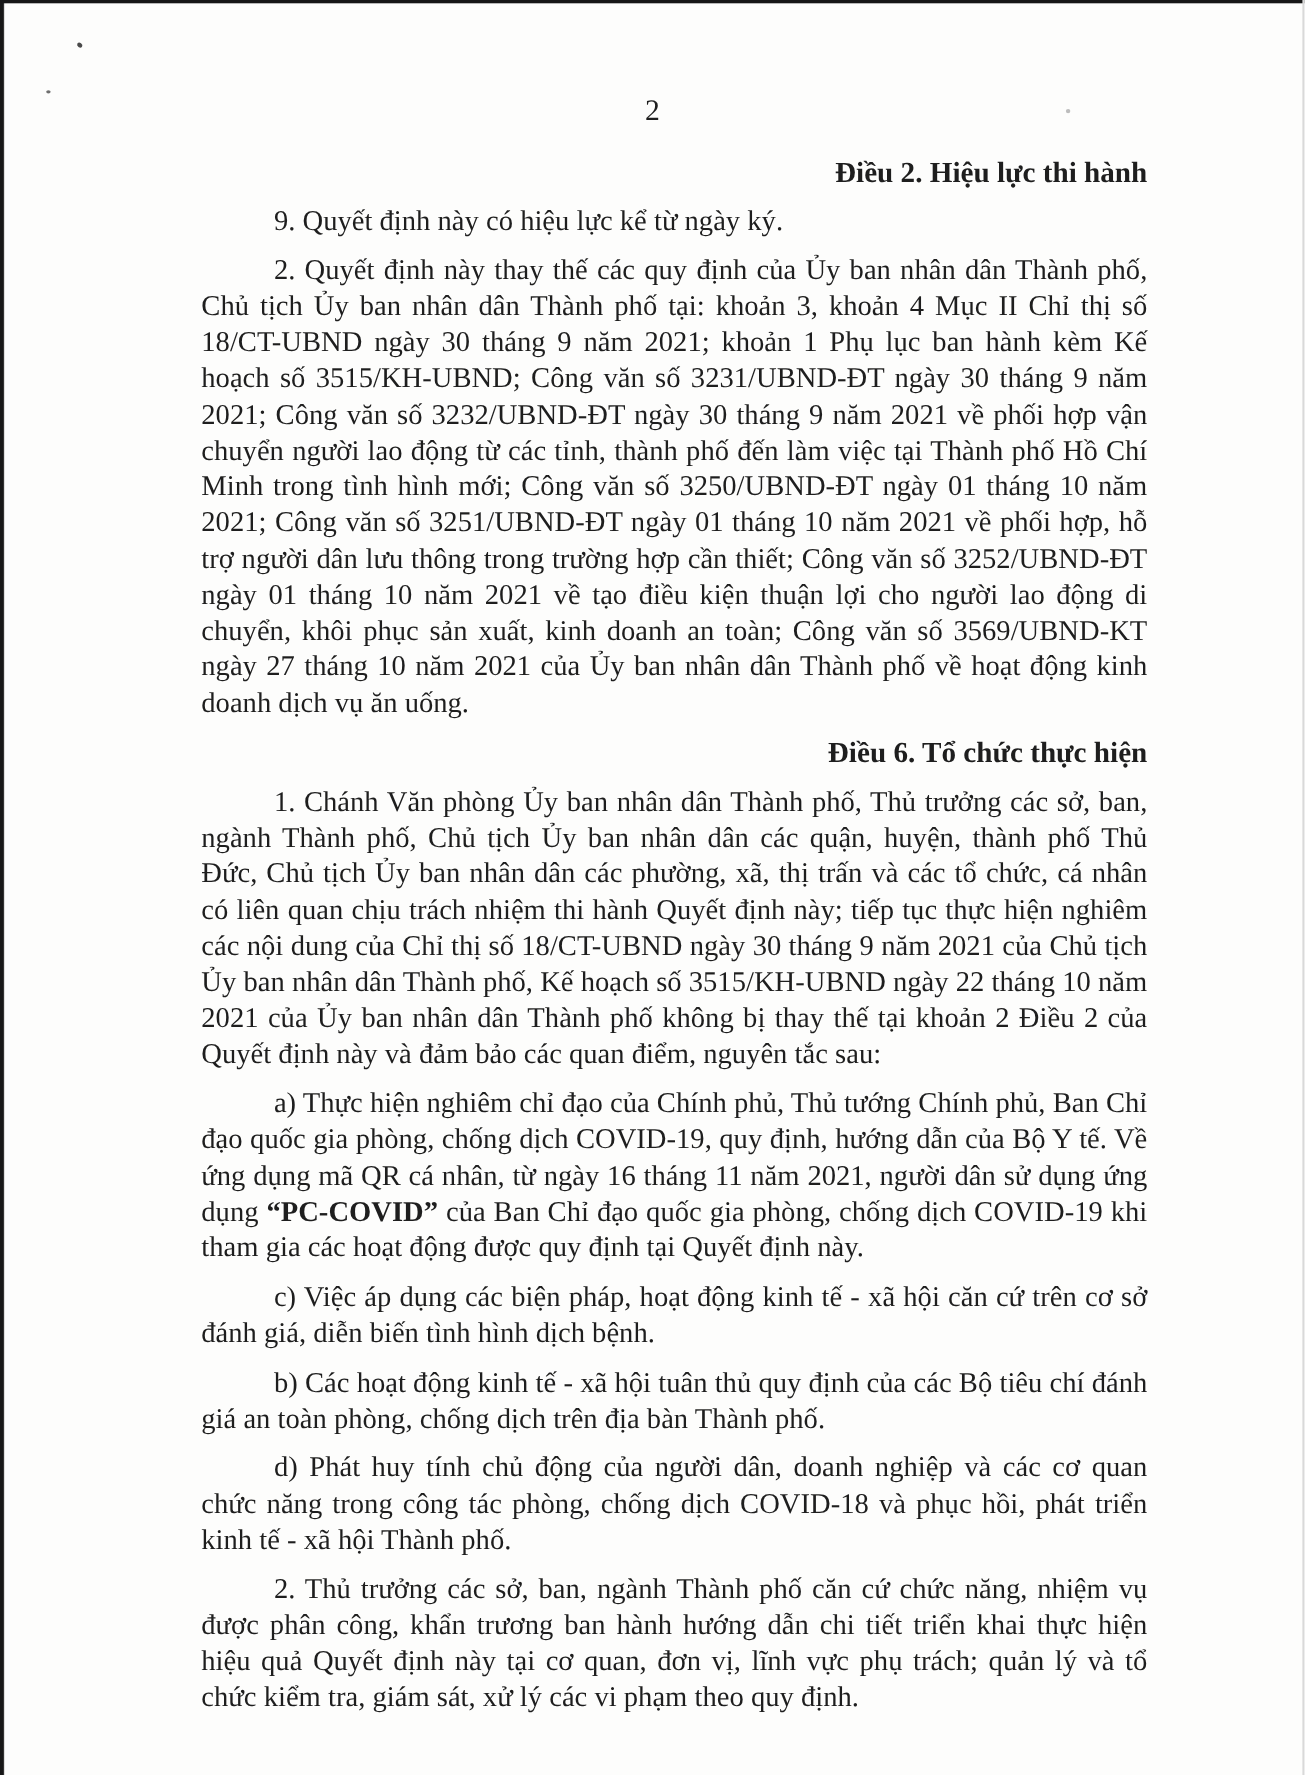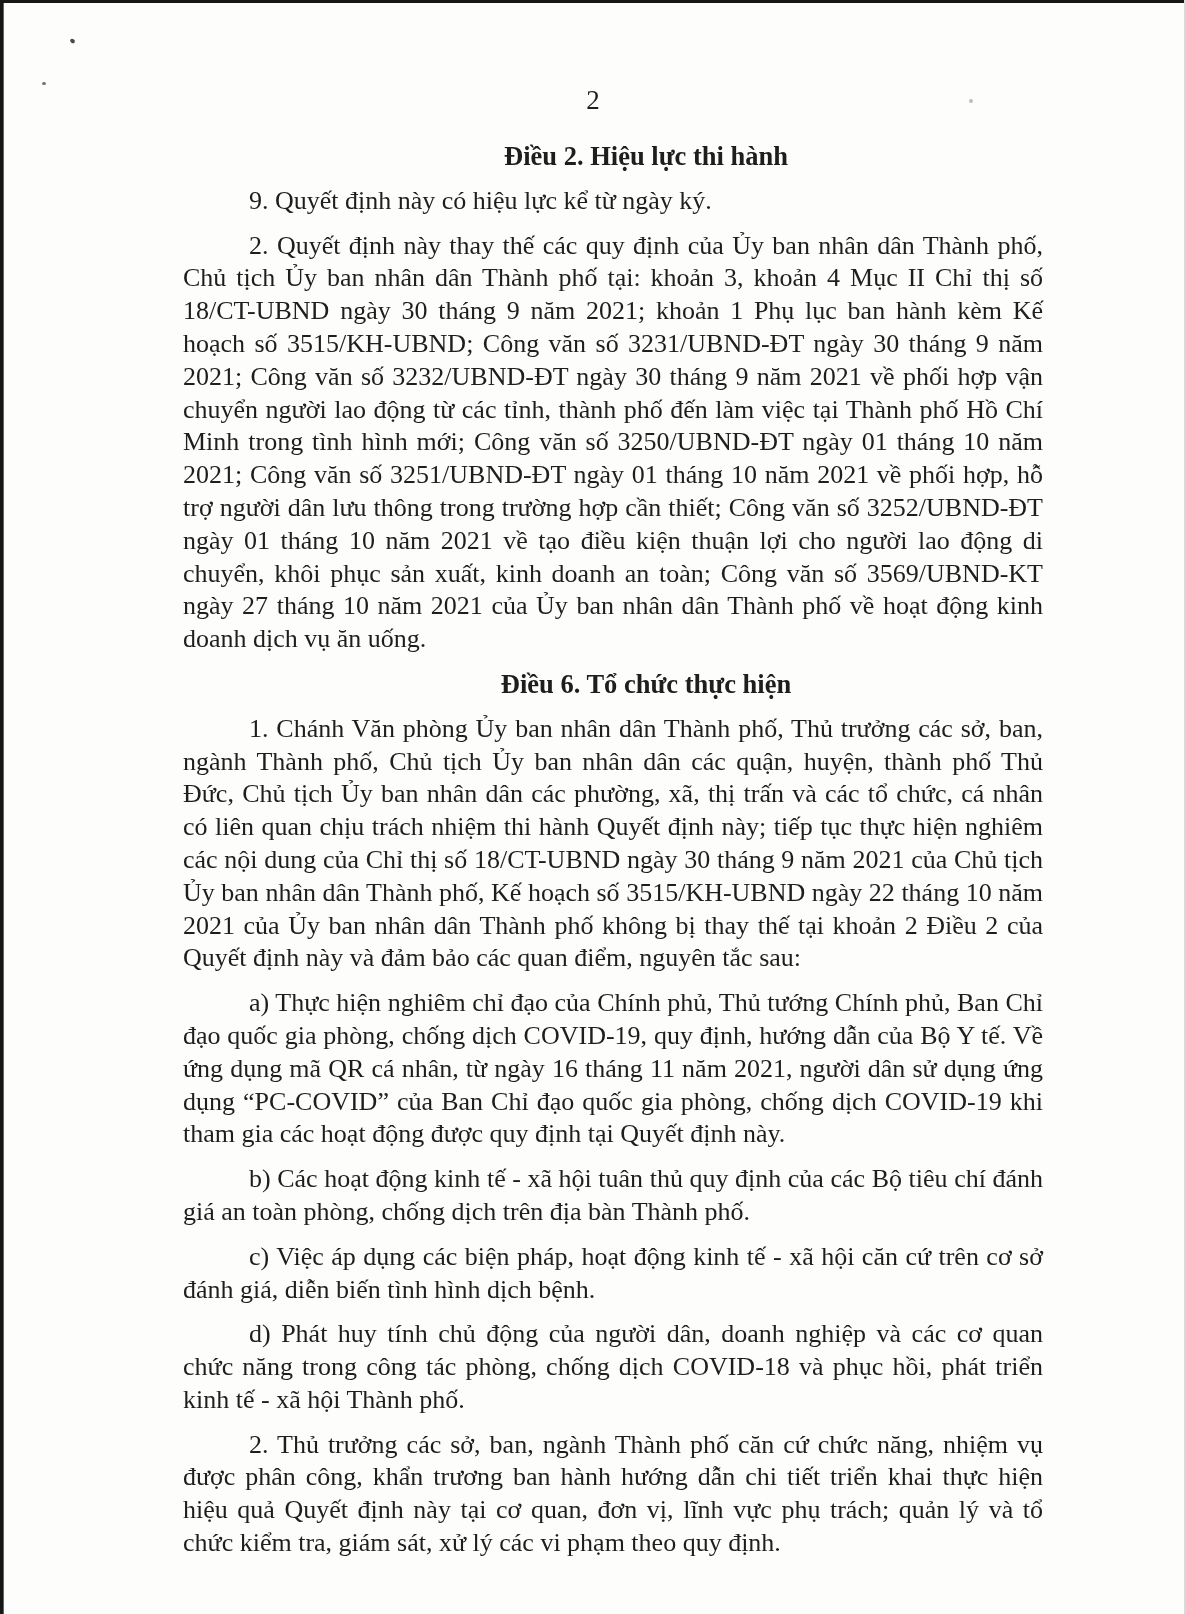--- a/index.html
+++ b/index.html
@@ -68,23 +68,23 @@
   }
   .body-text p,
   .body-text h2 {
     margin: 0 0 12px 0;
     text-indent: 66px;
     font-weight: normal;
   }
   .body-text h2 {
     font-size: 26.5px;
     font-weight: bold;
-    text-align: center;
+    text-align: right;
   }
-  .body-text strong { font-weight: normal; }
+  .body-text strong { font-weight: bold; }
 </style>
 </head>
 <body>
 
 <div class="page">
 
   <div class="scan-edge-left"></div>
   <div class="scan-edge-top"></div>
   <div class="scan-edge-right"></div>
   <div class="speck speck-1"></div>
@@ -100,23 +100,23 @@
     <p>9. Quyết định này có hiệu lực kể từ ngày ký.</p>
 
     <p>2. Quyết định này thay thế các quy định của Ủy ban nhân dân Thành phố, Chủ tịch Ủy ban nhân dân Thành phố tại: khoản 3, khoản 4 Mục II Chỉ thị số 18/CT-UBND ngày 30 tháng 9 năm 2021; khoản 1 Phụ lục ban hành kèm Kế hoạch số 3515/KH-UBND; Công văn số 3231/UBND-ĐT ngày 30 tháng 9 năm 2021; Công văn số 3232/UBND-ĐT ngày 30 tháng 9 năm 2021 về phối hợp vận chuyển người lao động từ các tỉnh, thành phố đến làm việc tại Thành phố Hồ Chí Minh trong tình hình mới; Công văn số 3250/UBND-ĐT ngày 01 tháng 10 năm 2021; Công văn số 3251/UBND-ĐT ngày 01 tháng 10 năm 2021 về phối hợp, hỗ trợ người dân lưu thông trong trường hợp cần thiết; Công văn số 3252/UBND-ĐT ngày 01 tháng 10 năm 2021 về tạo điều kiện thuận lợi cho người lao động di chuyển, khôi phục sản xuất, kinh doanh an toàn; Công văn số 3569/UBND-KT ngày 27 tháng 10 năm 2021 của Ủy ban nhân dân Thành phố về hoạt động kinh doanh dịch vụ ăn uống.</p>
 
     <h2>Điều 6. Tổ chức thực hiện</h2>
 
     <p>1. Chánh Văn phòng Ủy ban nhân dân Thành phố, Thủ trưởng các sở, ban, ngành Thành phố, Chủ tịch Ủy ban nhân dân các quận, huyện, thành phố Thủ Đức, Chủ tịch Ủy ban nhân dân các phường, xã, thị trấn và các tổ chức, cá nhân có liên quan chịu trách nhiệm thi hành Quyết định này; tiếp tục thực hiện nghiêm các nội dung của Chỉ thị số 18/CT-UBND ngày 30 tháng 9 năm 2021 của Chủ tịch Ủy ban nhân dân Thành phố, Kế hoạch số 3515/KH-UBND ngày 22 tháng 10 năm 2021 của Ủy ban nhân dân Thành phố không bị thay thế tại khoản 2 Điều 2 của Quyết định này và đảm bảo các quan điểm, nguyên tắc sau:</p>
 
     <p><span>a) Thực hiện nghiêm chỉ đạo của Chính phủ, Thủ tướng Chính phủ, Ban Chỉ đạo quốc gia phòng, chống dịch COVID-19, quy định, hướng dẫn của Bộ Y tế. Về ứng dụng mã QR cá nhân, từ ngày 16 tháng 11 năm 2021, người dân sử dụng ứng dụng </span><strong>“PC-COVID”</strong><span> của Ban Chỉ đạo quốc gia phòng, chống dịch COVID-19 khi tham gia các hoạt động được quy định tại Quyết định này.</span></p>
 
+    <p>c) Việc áp dụng các biện pháp, hoạt động kinh tế - xã hội căn cứ trên cơ sở đánh giá, diễn biến tình hình dịch bệnh.</p>
+
     <p>b) Các hoạt động kinh tế - xã hội tuân thủ quy định của các Bộ tiêu chí đánh giá an toàn phòng, chống dịch trên địa bàn Thành phố.</p>
-
-    <p>c) Việc áp dụng các biện pháp, hoạt động kinh tế - xã hội căn cứ trên cơ sở đánh giá, diễn biến tình hình dịch bệnh.</p>
 
     <p>d) Phát huy tính chủ động của người dân, doanh nghiệp và các cơ quan chức năng trong công tác phòng, chống dịch COVID-18 và phục hồi, phát triển kinh tế - xã hội Thành phố.</p>
 
     <p>2. Thủ trưởng các sở, ban, ngành Thành phố căn cứ chức năng, nhiệm vụ được phân công, khẩn trương ban hành hướng dẫn chi tiết triển khai thực hiện hiệu quả Quyết định này tại cơ quan, đơn vị, lĩnh vực phụ trách; quản lý và tổ chức kiểm tra, giám sát, xử lý các vi phạm theo quy định.</p>
 
   </div>
 
 </div>
 
 </body></html>

